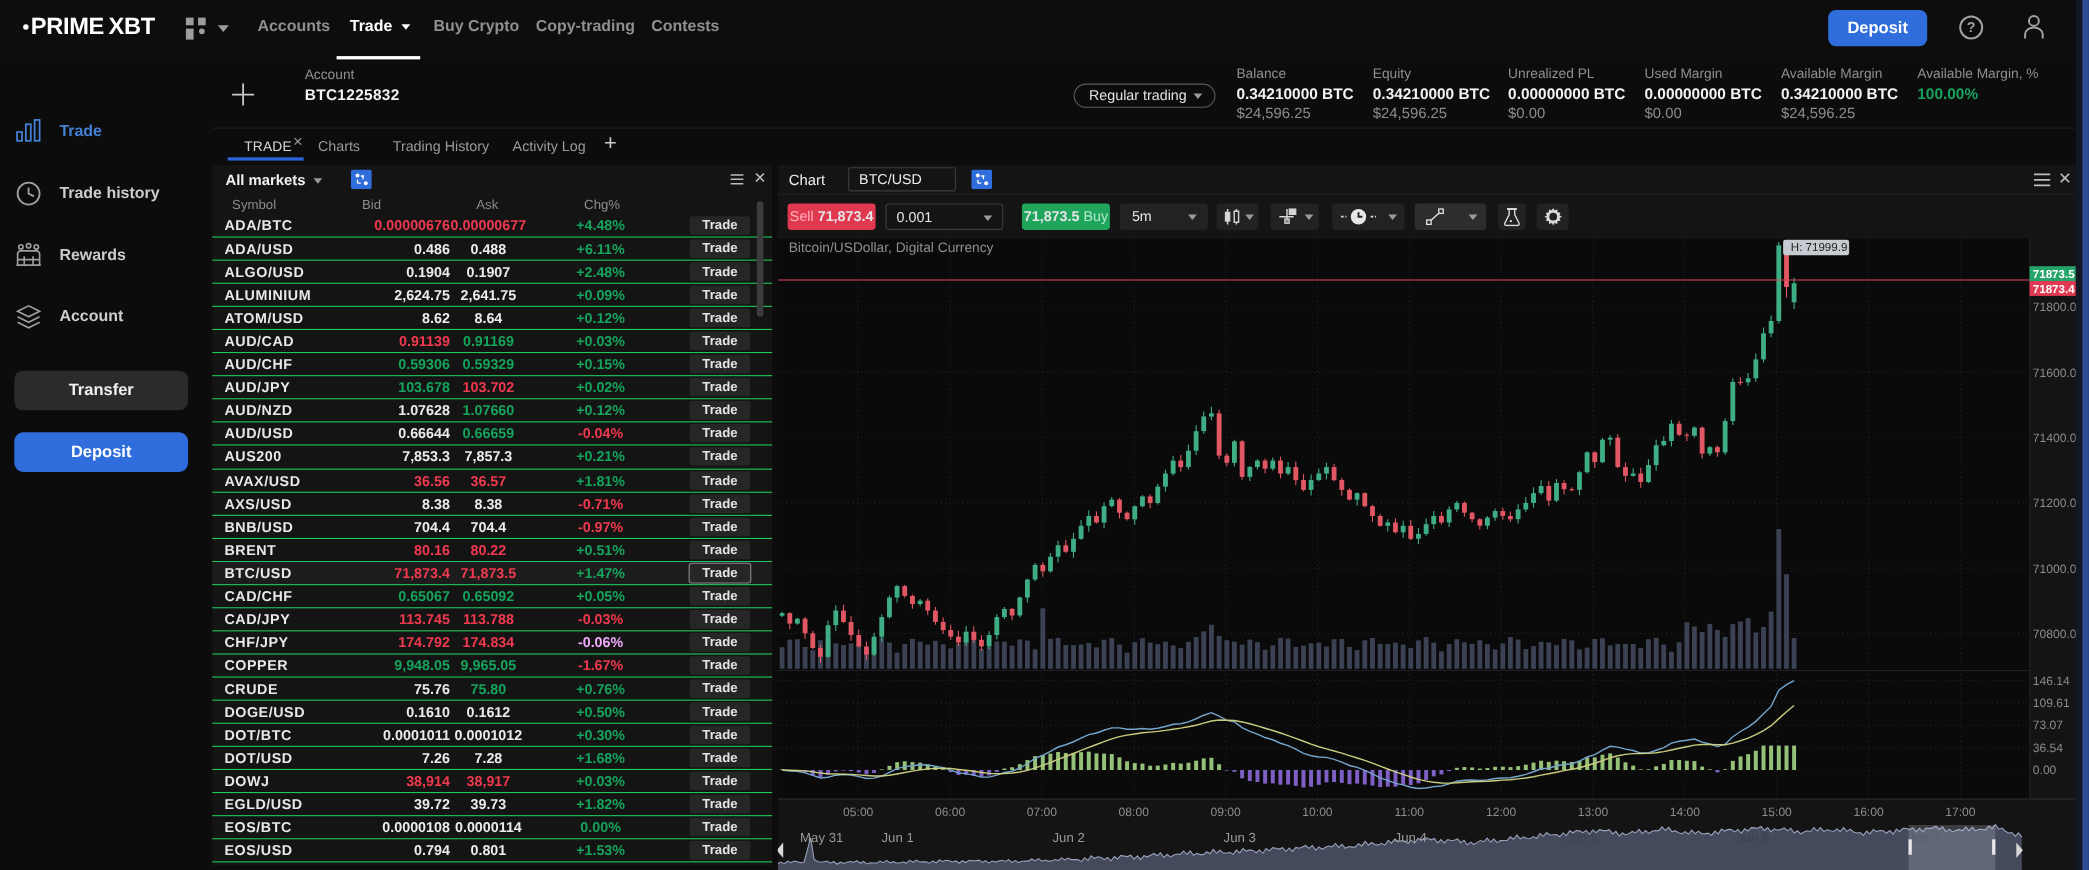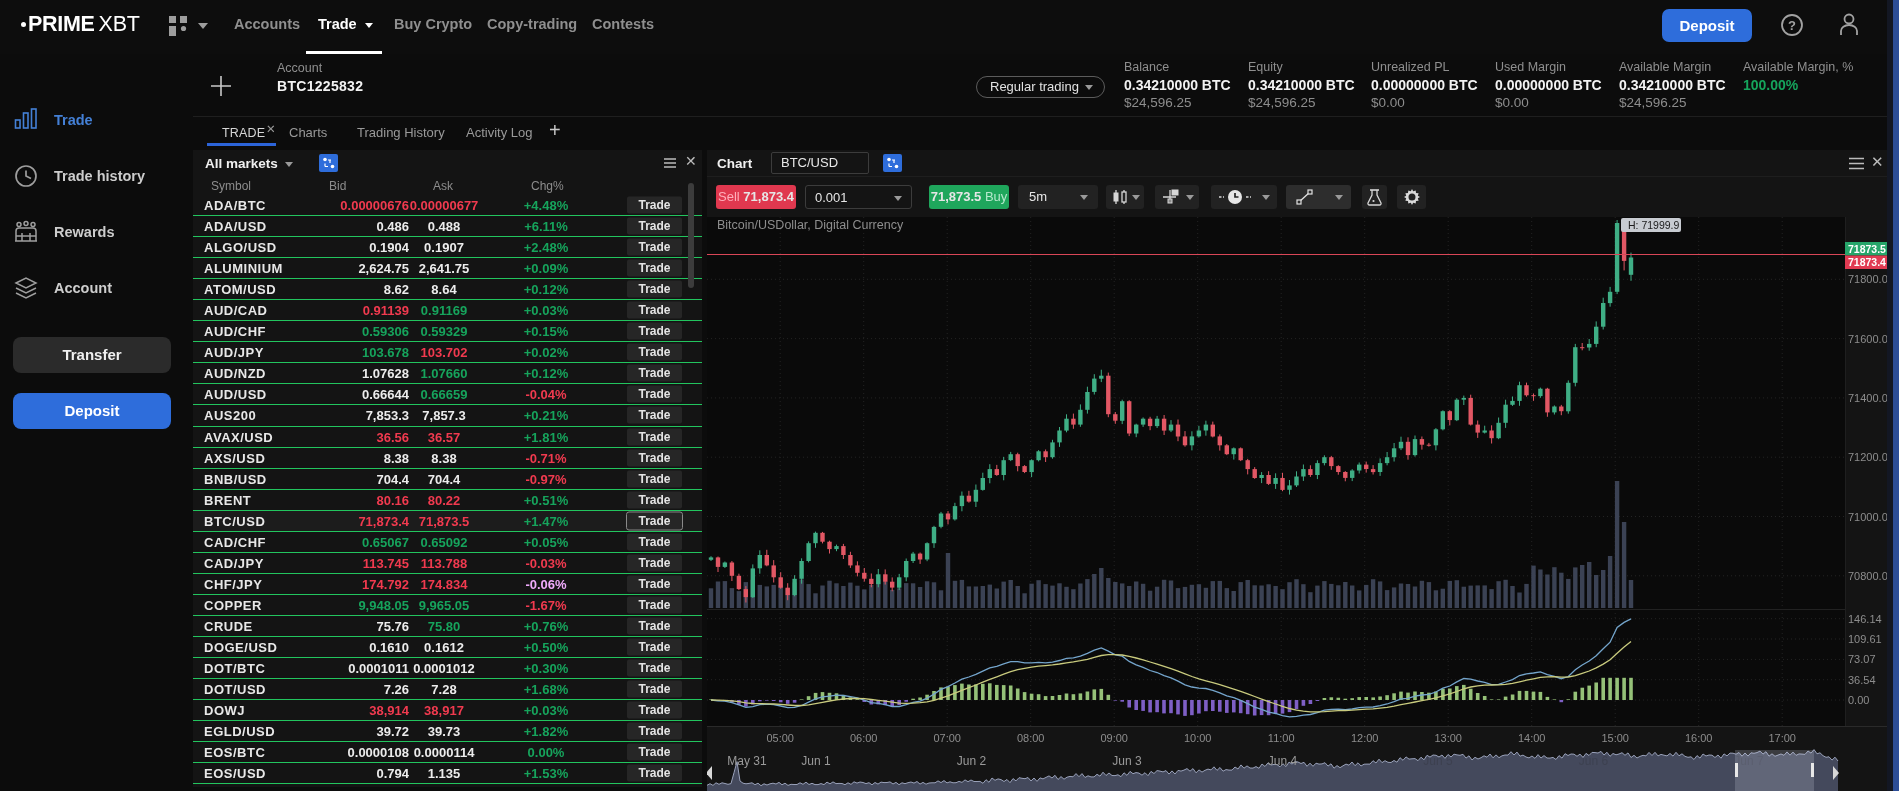--- a/index.html
+++ b/index.html
@@ -24,21 +24,21 @@
 .tbtn.sel{outline:1px solid #8a8a8a}
 .caret{display:inline-block;width:0;height:0;border-left:4.5px solid transparent;border-right:4.5px solid transparent;border-top:5px solid #9a9a9a;vertical-align:middle}
 .tool{position:absolute;top:35px;height:24px;background:#222;border-radius:3px;color:#e6e6e6;font-size:13px}
 .bal .lab{font-size:12.5px;color:#8f8f8f}
 .bal .val{font-size:14px;color:#f3f3f3;font-weight:bold;margin-top:3px}
 .bal .sub{font-size:13.5px;color:#8d8d8d;margin-top:2px}
 </style></head><body>
 
 <div id="nav">
   <div class="abs" style="left:21px;top:22px;width:5px;height:5px;border-radius:50%;background:#fff"></div>
-  <div class="abs" style="left:28px;top:12px;font-size:21.5px;font-weight:bold;color:#fff;letter-spacing:-0.3px">PRIME<span style="font-weight:normal"> XBT</span></div>
+  <div class="abs" style="left:28px;top:12px;font-size:21.5px;font-weight:bold;color:#fff;letter-spacing:-0.3px">PRIME<span style="font-weight:bold"> XBT</span></div>
   <svg class="abs" style="left:168px;top:15px" width="46" height="22">
     <rect x="1" y="1" width="7" height="7" fill="#9d9d9d"></rect>
       <rect x="12" y="1" width="7" height="7" fill="#9d9d9d"></rect>
     <rect x="1" y="11" width="7" height="10" fill="#9d9d9d"></rect>
       <circle cx="15.5" cy="13.5" r="2.6" fill="#9d9d9d"></circle>
     <path d="M 30,8 l 10,0 l -5,6 z" fill="#9d9d9d"></path>
   </svg>
   <div class="nitem" style="left:234px">Accounts</div>
   <div class="nitem" style="left:318px;color:#fff">Trade&nbsp;&nbsp;<span class="caret" style="border-top-color:#fff"></span></div>
   <div class="abs" style="left:306px;top:51px;width:76px;height:3px;background:#fff"></div>
@@ -339,31 +339,31 @@
       <div class="row">
         <div class="sym">EOS/BTC</div>
         <div class="c1" style="color:#ececec">0.0000108</div>
         <div class="c2" style="color:#ececec">0.0000114</div>
         <div class="c3" style="color:#16a45c">0.00%</div>
         <div class="tbtn">Trade</div>
       </div>
       <div class="row">
         <div class="sym">EOS/USD</div>
         <div class="c1" style="color:#ececec">0.794</div>
-        <div class="c2" style="color:#ececec">1.135</div>
+        <div class="c2" style="color:#ececec">0.801</div>
         <div class="c3" style="color:#16a45c">+1.53%</div>
         <div class="tbtn">Trade</div>
       </div>
     </div>
   <div class="abs" style="left:495px;top:33px;width:6px;height:105px;background:#3c3c3c;border-radius:3px"></div>
 </div>
 
 <div id="ch">
   <div class="hdr">
-    <div class="abs" style="left:10px;top:6px;font-size:13.5px;font-weight:bold;color:#f0f0f0">Chart</div>
+    <div class="abs" style="left:10px;top:6px;font-size:13.5px;font-weight:normal;color:#f0f0f0">Chart</div>
     <div class="abs" style="left:64px;top:2px;width:98px;height:22px;border:1px solid #3c3c3c;border-radius:2px;font-size:13px;color:#e8e8e8;line-height:20px;padding-left:9px">BTC/USD</div>
     <svg class="abs" style="left:176px;top:4px" width="19" height="18">
       <rect width="19" height="18" rx="2" fill="#2e6ddb"></rect>
       <circle cx="6" cy="5.5" r="1.8" fill="#fff"></circle>
         <circle cx="13.5" cy="12.5" r="1.8" fill="#fff"></circle>
       <path d="M 9,6 l 3,0 M 11,6 l 0,3 M 6,9.5 l 0,3 M 6,12.5 l 3,0" stroke="#fff" stroke-width="1.2" fill="none"></path>
     </svg>
     <svg class="abs" style="left:1142px;top:7px" width="15" height="13">
         <path d="M 0,1.5 l 15,0 M 0,6.5 l 15,0 M 0,11.5 l 15,0" stroke="#bcbcbc" stroke-width="1.6"></path>
       </svg>

